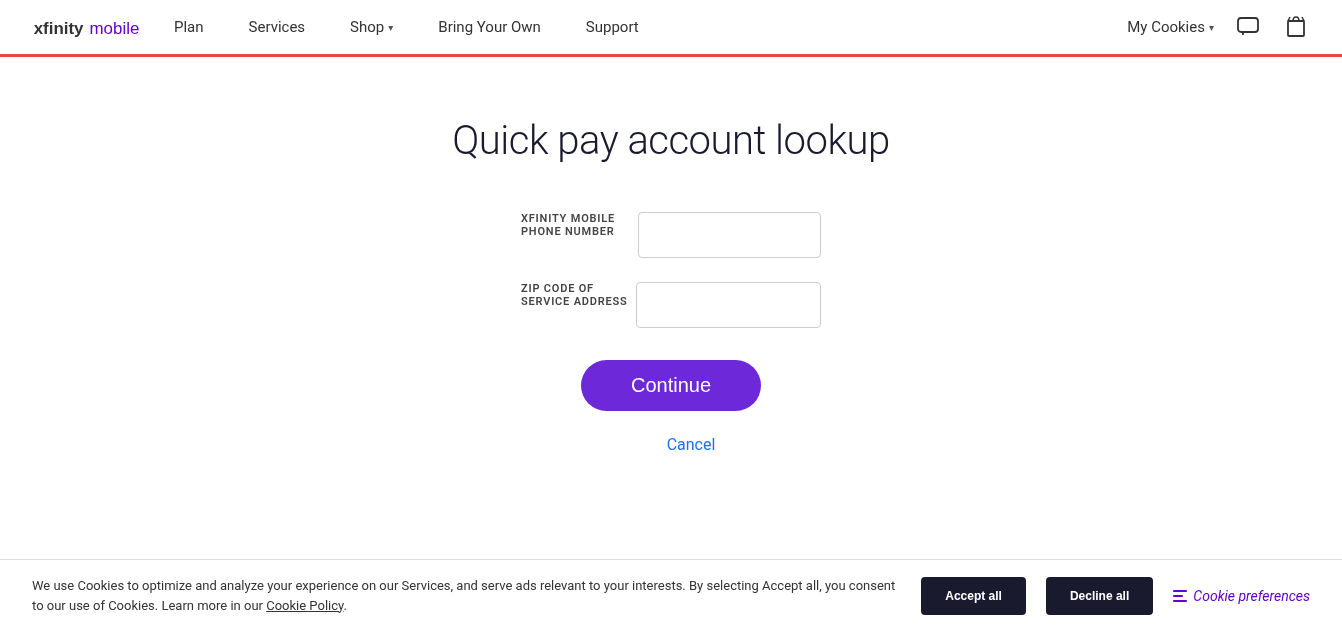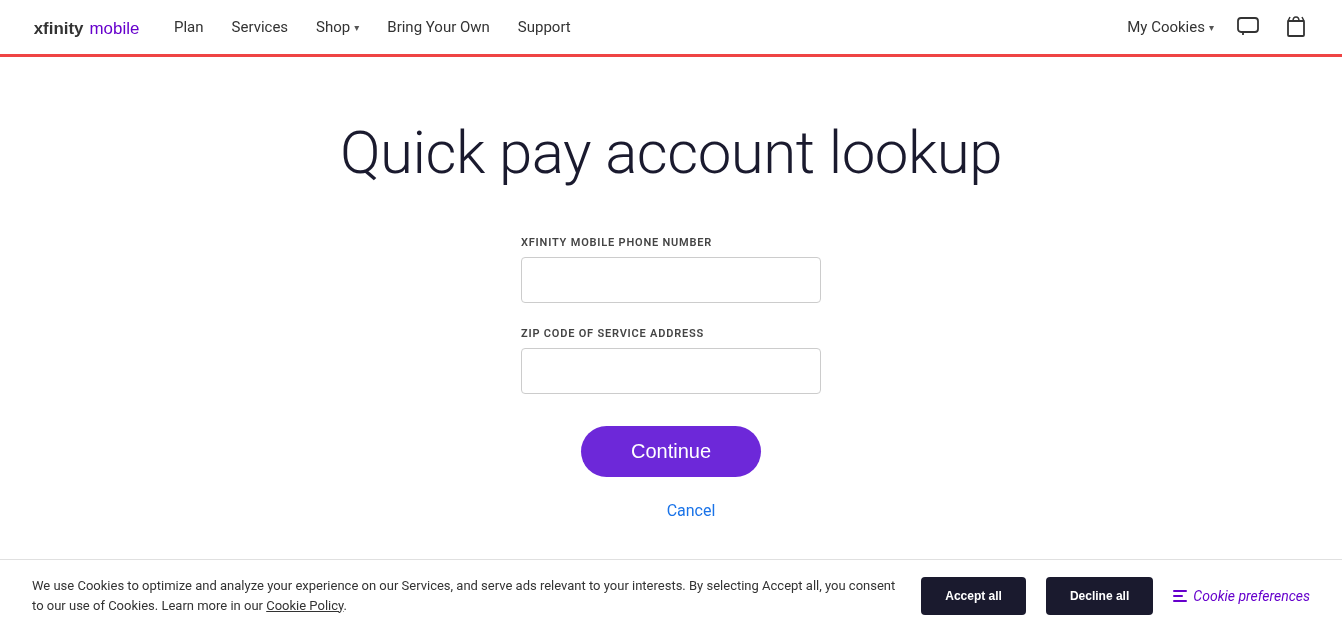--- a/index.html
+++ b/index.html
@@ -16,21 +16,21 @@
     }
     .nav-logo {
       display: flex;
       align-items: center;
       margin-right: 32px;
     }
     .nav-logo svg { width: 110px; height: 32px; }
     .nav-links {
       display: flex;
       align-items: center;
-      gap: 28px;
+      gap: 45px;
       flex: 1;
       text-align: center;
     }
     .nav-link {
       font-size: 15px;
       color: #333;
       text-decoration: none;
       cursor: pointer;
       display: flex;
       align-items: center;
@@ -61,37 +61,37 @@
     }
 
     
     .main-content {
       display: flex;
       flex-direction: column;
       align-items: center;
       padding: 60px 20px 40px;
     }
     .page-title {
-      font-size: 60px;
+      font-size: 40px;
       font-weight: 300;
       color: #1a1a2e;
       margin-bottom: 48px;
       text-align: center;
       letter-spacing: -0.5px;
     }
     .form-container {
       width: 100%;
       max-width: 300px;
       display: flex;
       flex-direction: column;
       gap: 24px;
     }
     .field-group {
       display: flex;
-      flex-direction: column;
+      flex-direction: row;
       gap: 8px;
     }
     .field-label {
       font-size: 11px;
       font-weight: 600;
       letter-spacing: 0.8px;
       color: #444;
       text-transform: uppercase;
     }
     .field-input {

